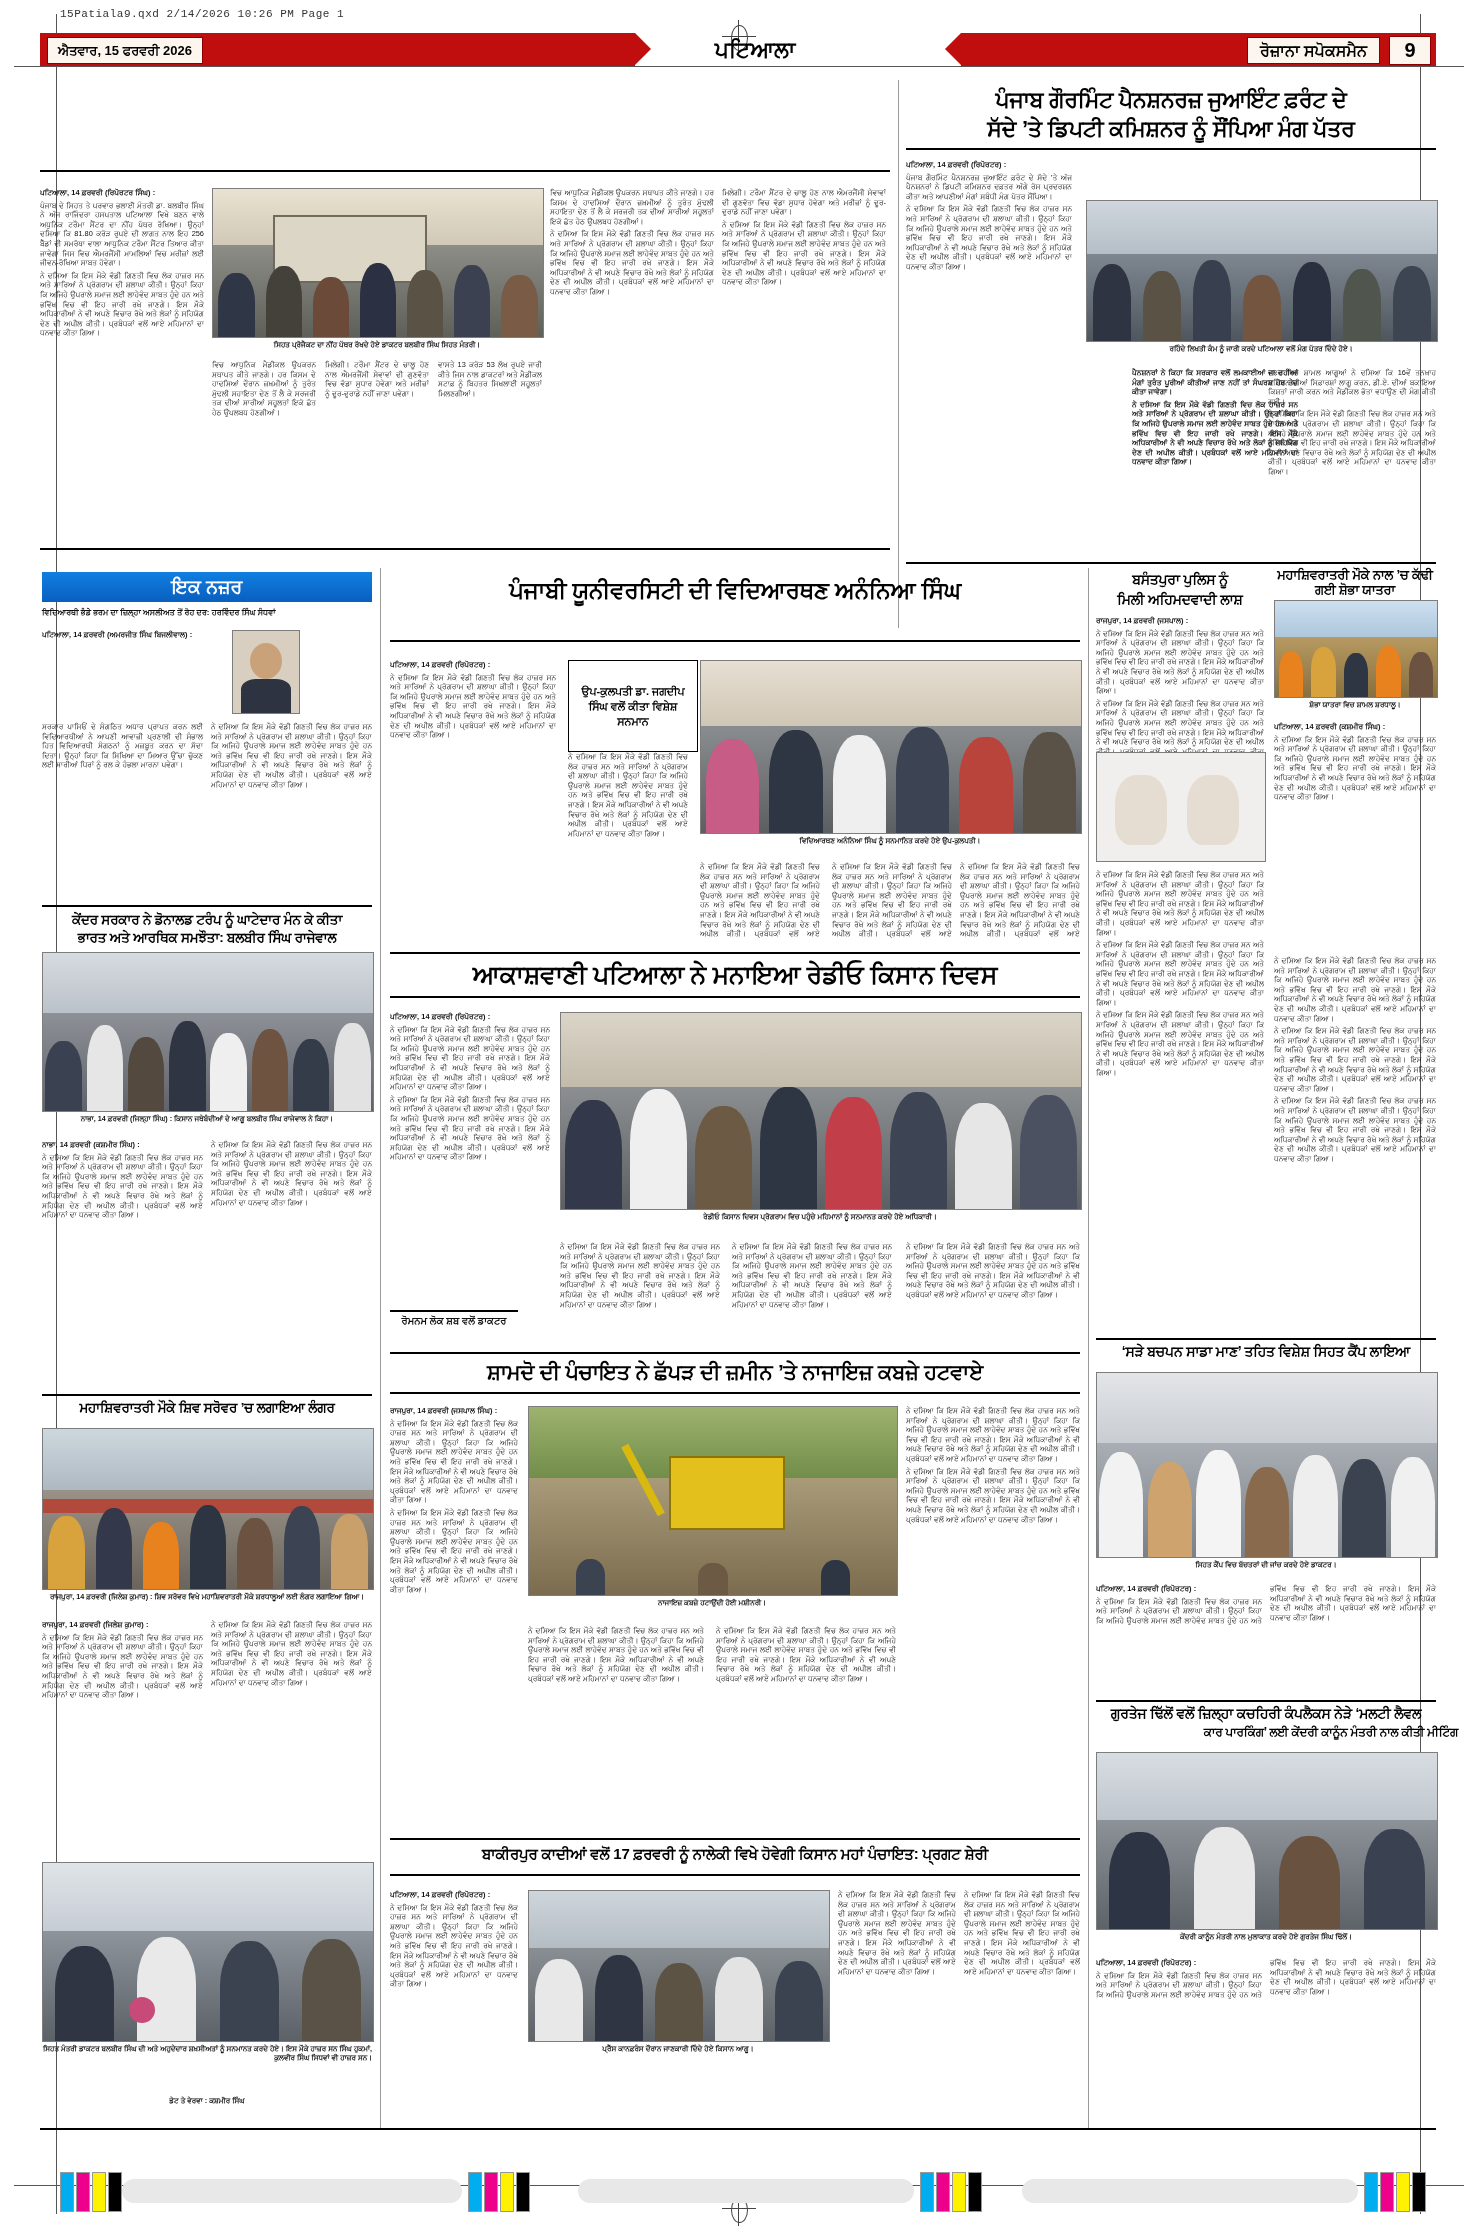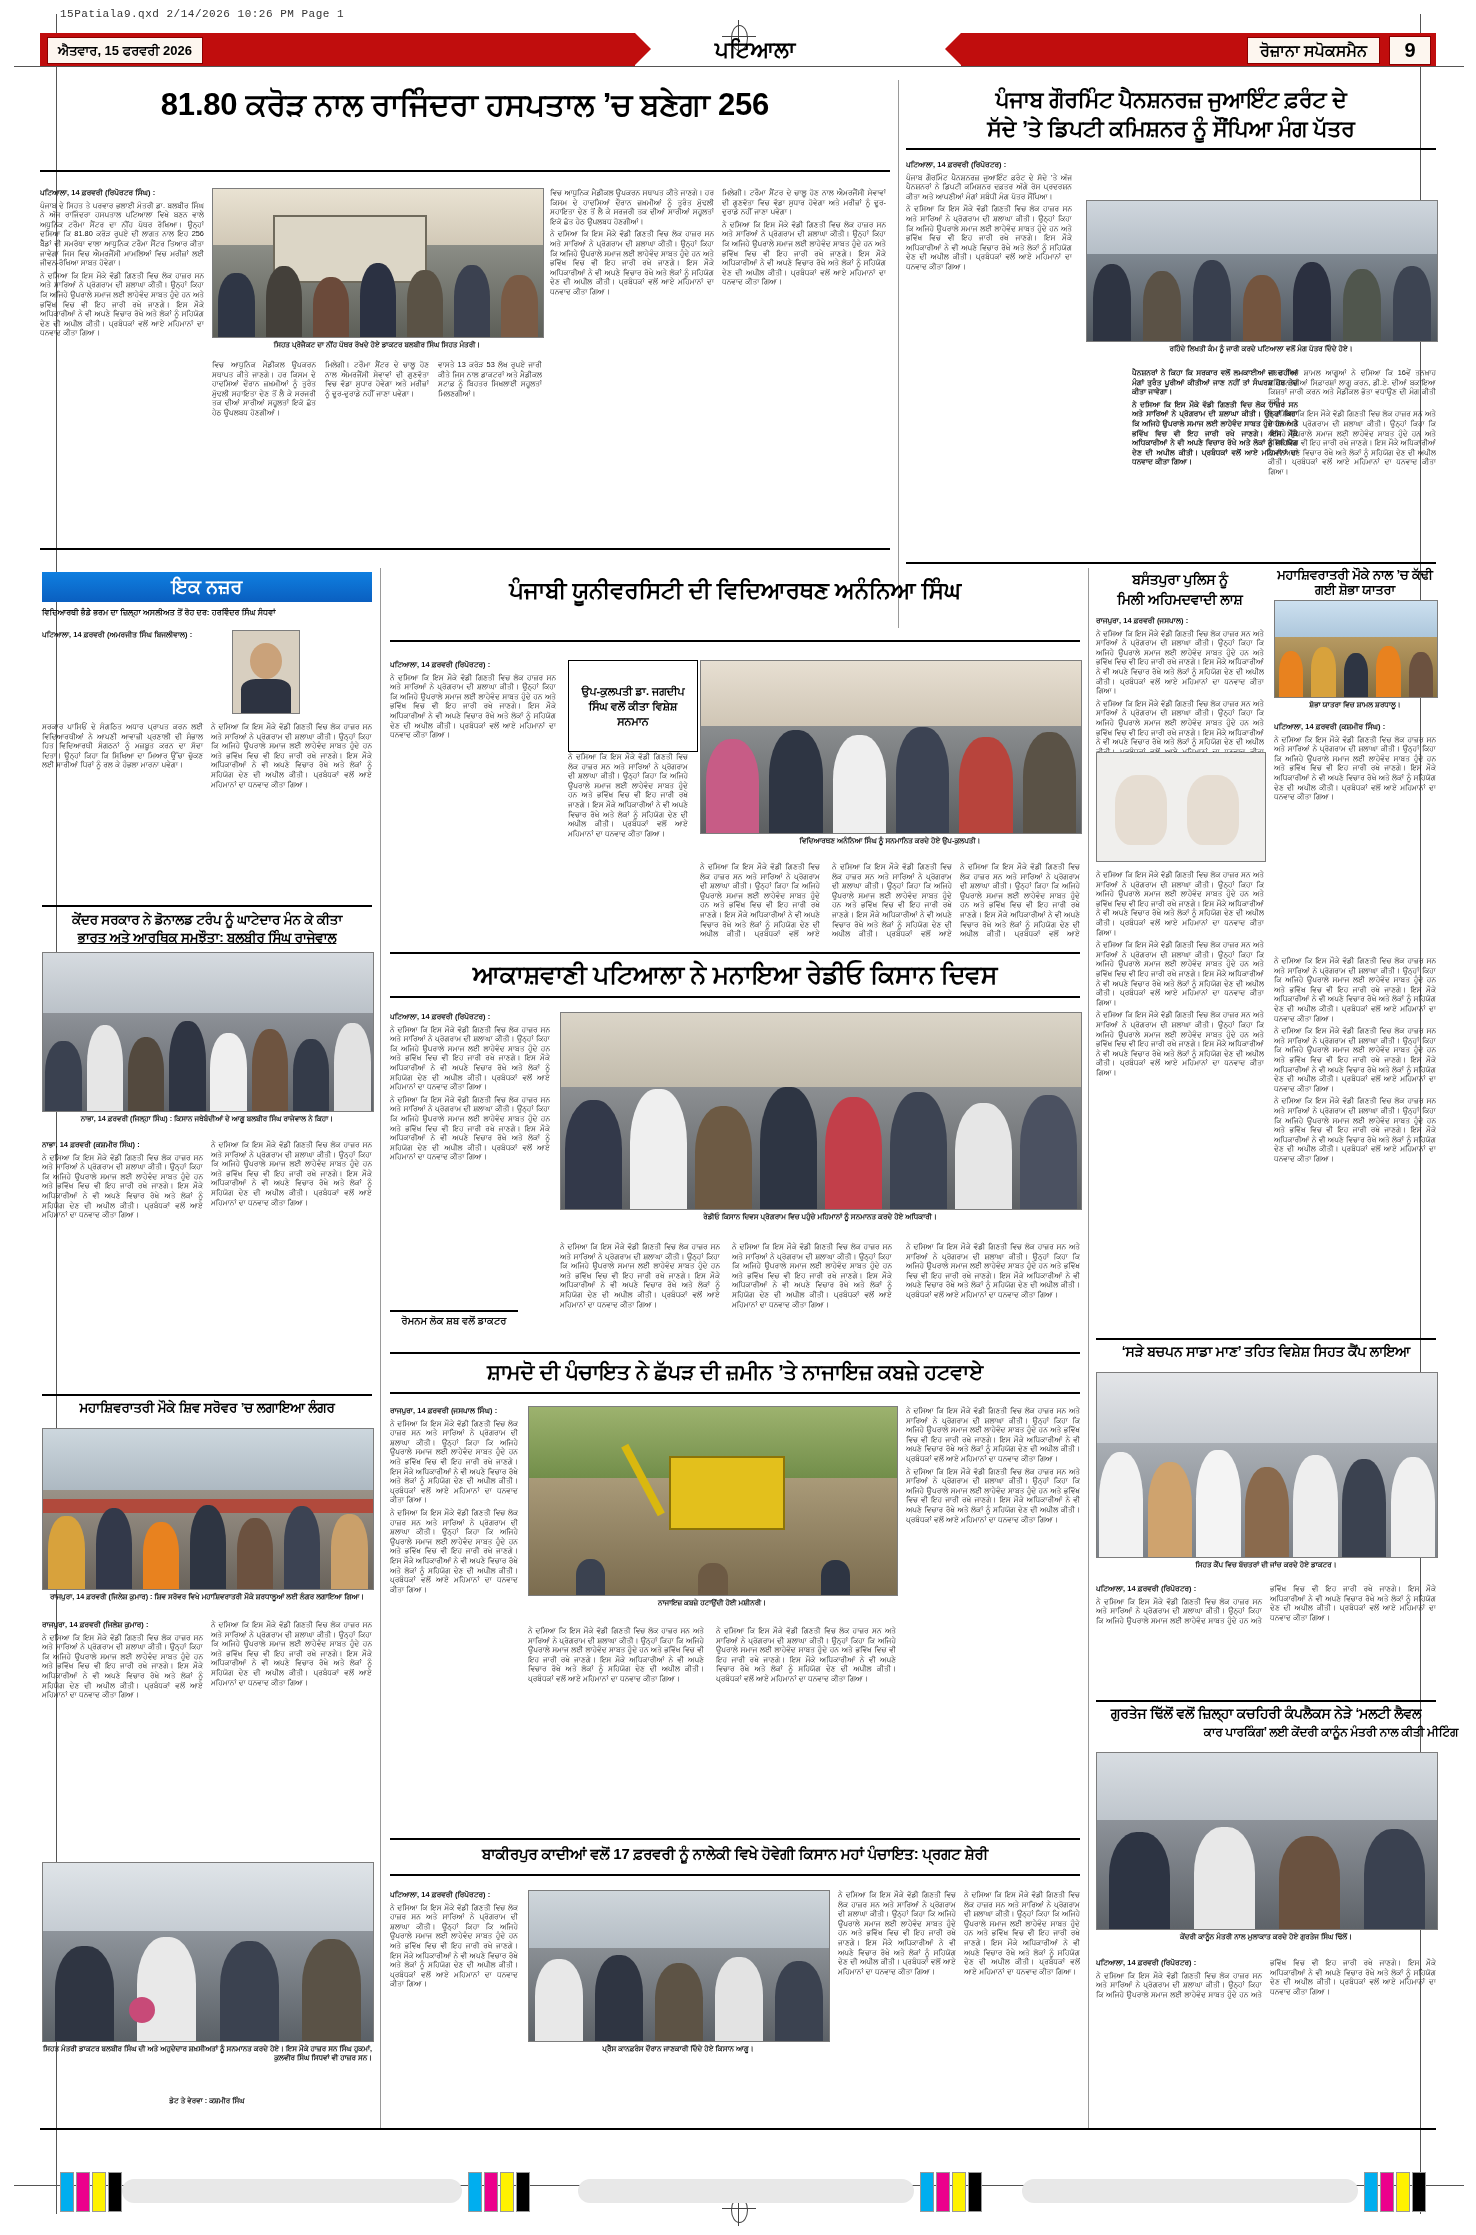--- a/index.html
+++ b/index.html
@@ -76,21 +76,20 @@
 
   <div class="masthead">
     <div class="mh-red-l"></div>
     <div class="mh-red-r"></div>
     <div class="mh-date">ਐਤਵਾਰ, 15 ਫਰਵਰੀ 2026</div>
     <div class="mh-city">ਪਟਿਆਲਾ</div>
     <div class="mh-paper">ਰੋਜ਼ਾਨਾ ਸਪੋਕਸਮੈਨ</div>
     <div class="mh-page">9</div>
   </div>
 
-  <div class="hl c" style="left:40px;top:88px;width:850px;font-size:31px;">81.80 ਕਰੋੜ ਨਾਲ ਰਾਜਿੰਦਰਾ ਹਸਪਤਾਲ ’ਚ ਬਣੇਗਾ 256</div>
 
   <div class="hrule2" style="left:40px;top:170px;width:850px;"></div>
   <div class="vrule" style="left:898px;top:80px;height:548px;"></div>
 
   <div class="photo" style="left:212px;top:188px;width:330px;height:148px;">
     <div class="sky" style="background:linear-gradient(180deg,#e9e2d2,#cfc6b4);"></div>
     <div class="grd" style="background:linear-gradient(180deg,#8b8d86,#5d5f58);"></div>
     <div style="position:absolute;left:60px;top:26px;width:150px;height:64px;background:#dcd6c6;border:2px solid #6f6a5c;"></div>
     <div class="row" style="height:86px;">
       <div class="ppl" style="height:74%;background:#2f3645;"></div>
@@ -178,21 +177,21 @@
   <div class="body-col" style="left:42px;top:630px;width:184px;height:88px;">
     <p><span class="dateline">ਪਟਿਆਲਾ, 14 ਫ਼ਰਵਰੀ (ਅਮਰਜੀਤ ਸਿੰਘ ਬਿਜਲੀਵਾਲ) :</span></p>
   </div>
   <div class="body-col" style="left:42px;top:722px;width:330px;height:178px;column-count:2;column-gap:8px;">
     <p>ਸਰਕਾਰ ਪਾਸਿਓਂ ਦੇ ਸੰਗਠਿਤ ਅਧਾਰ ਪ੍ਰਾਪਤ ਕਰਨ ਲਈ ਵਿਦਿਆਰਥੀਆਂ ਨੇ ਆਪਣੀ ਆਵਾਜ਼ੀ ਪ੍ਰਣਾਲੀ ਦੀ ਸੰਭਾਲ ਹਿਤ ਵਿਦਿਆਰਥੀ ਸੰਗਠਨਾਂ ਨੂੰ ਮਜ਼ਬੂਤ ਕਰਨ ਦਾ ਸੱਦਾ ਦਿਤਾ। ਉਨ੍ਹਾਂ ਕਿਹਾ ਕਿ ਸਿਖਿਆ ਦਾ ਮਿਆਰ ਉੱਚਾ ਚੁੱਕਣ ਲਈ ਸਾਰੀਆਂ ਧਿਰਾਂ ਨੂੰ ਰਲ ਕੇ ਹੰਭਲਾ ਮਾਰਨਾ ਪਵੇਗਾ।</p>
     <p>ਨੇ ਦਸਿਆ ਕਿ ਇਸ ਮੌਕੇ ਵੱਡੀ ਗਿਣਤੀ ਵਿਚ ਲੋਕ ਹਾਜ਼ਰ ਸਨ ਅਤੇ ਸਾਰਿਆਂ ਨੇ ਪ੍ਰੋਗਰਾਮ ਦੀ ਸ਼ਲਾਘਾ ਕੀਤੀ। ਉਨ੍ਹਾਂ ਕਿਹਾ ਕਿ ਅਜਿਹੇ ਉਪਰਾਲੇ ਸਮਾਜ ਲਈ ਲਾਹੇਵੰਦ ਸਾਬਤ ਹੁੰਦੇ ਹਨ ਅਤੇ ਭਵਿੱਖ ਵਿਚ ਵੀ ਇਹ ਜਾਰੀ ਰਖੇ ਜਾਣਗੇ। ਇਸ ਮੌਕੇ ਅਧਿਕਾਰੀਆਂ ਨੇ ਵੀ ਅਪਣੇ ਵਿਚਾਰ ਰੱਖੇ ਅਤੇ ਲੋਕਾਂ ਨੂੰ ਸਹਿਯੋਗ ਦੇਣ ਦੀ ਅਪੀਲ ਕੀਤੀ। ਪ੍ਰਬੰਧਕਾਂ ਵਲੋਂ ਆਏ ਮਹਿਮਾਨਾਂ ਦਾ ਧਨਵਾਦ ਕੀਤਾ ਗਿਆ।</p>
   </div>
 
   <div class="hrule2" style="left:42px;top:905px;width:330px;"></div>
   <div class="hl c" style="left:42px;top:912px;width:330px;font-size:13.5px;">ਕੇਂਦਰ ਸਰਕਾਰ ਨੇ ਡੋਨਾਲਡ ਟਰੰਪ ਨੂੰ ਘਾਟੇਦਾਰ ਮੰਨ ਕੇ ਕੀਤਾ</div>
-  <div class="hl c" style="left:42px;top:930px;width:330px;font-size:13.5px;text-decoration:underline;">ਭਾਰਤ ਅਤੇ ਆਰਥਿਕ ਸਮਝੌਤਾ: ਬਲਬੀਰ ਸਿੰਘ ਰਾਜੇਵਾਲ</div>
+  <div class="hl c" style="left:42px;top:930px;width:330px;font-size:13.5px;">ਭਾਰਤ ਅਤੇ ਆਰਥਿਕ ਸਮਝੌਤਾ: ਬਲਬੀਰ ਸਿੰਘ ਰਾਜੇਵਾਲ</div>
 
   <div class="photo" style="left:42px;top:952px;width:330px;height:158px;">
     <div class="sky" style="background:linear-gradient(180deg,#d6dbe0,#b8bfc6);"></div>
     <div class="grd" style="background:linear-gradient(180deg,#8d9197,#60646a);"></div>
     <div class="row" style="height:100px;">
       <div class="ppl" style="height:70%;background:#3a4150;"></div>
       <div class="ppl" style="height:86%;background:#e6e6e6;"></div>
       <div class="ppl" style="height:74%;background:#53493e;"></div>
       <div class="ppl" style="height:90%;background:#2f3543;"></div>
       <div class="ppl" style="height:78%;background:#efefef;"></div>

